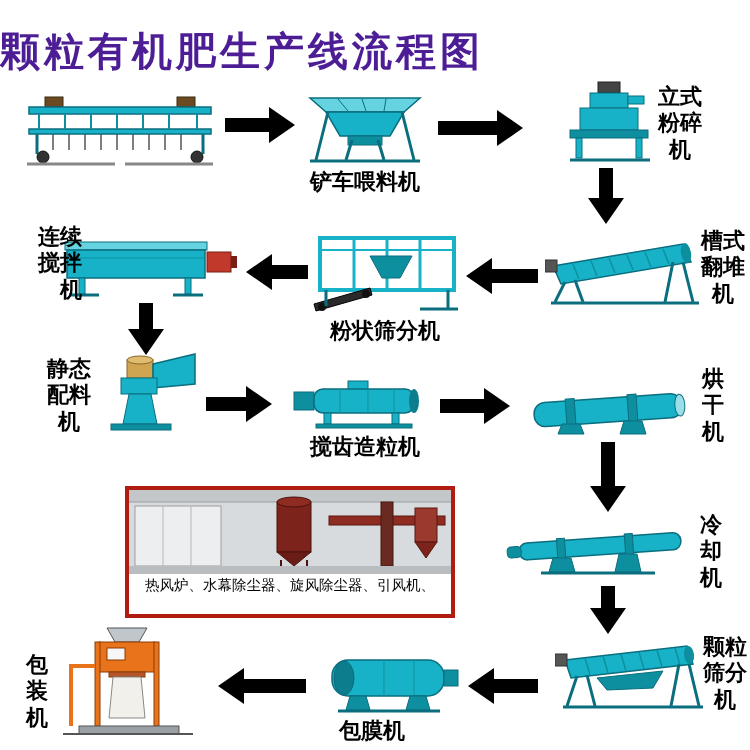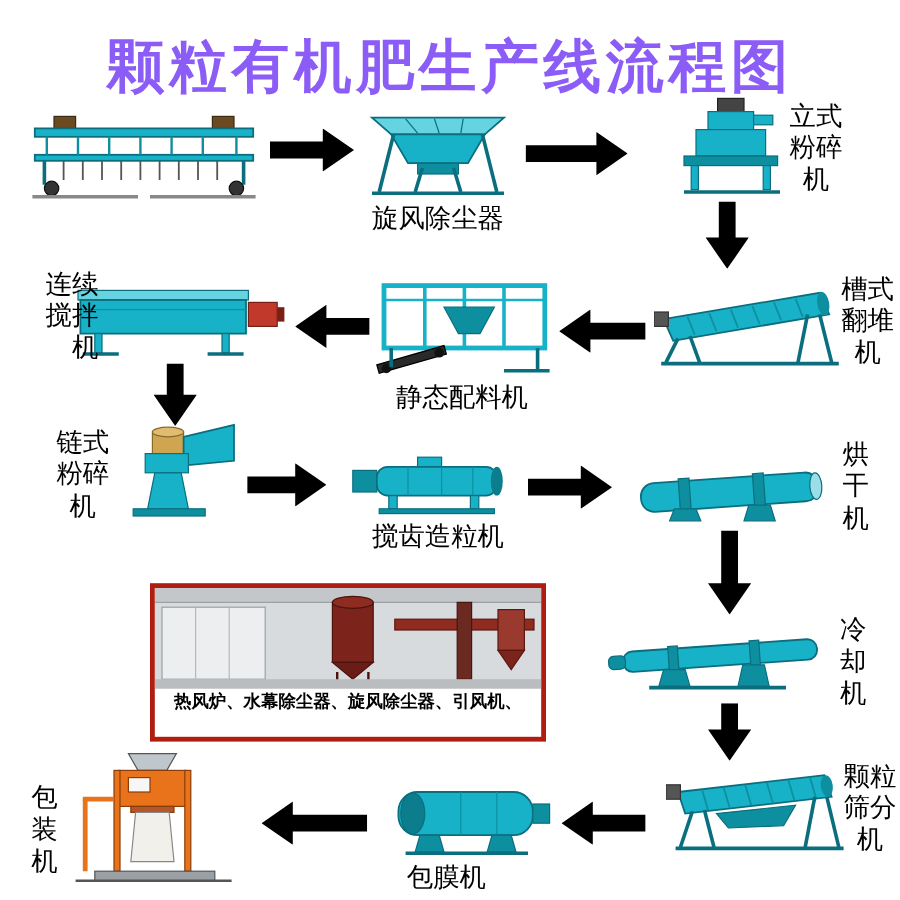--- a/index.html
+++ b/index.html
@@ -1,26 +1,26 @@
 <!DOCTYPE html>
 <html><head>
 <meta charset="utf-8">
 <style>
   * { margin:0; padding:0; box-sizing:border-box; }
   html,body { background:#ffffff; font-family:"Liberation Sans","DejaVu Sans",sans-serif; }
   #canvas { position:relative; width:750px; height:750px; background:#fff; overflow:hidden; }
   .abs { position:absolute; }
-  .title { left:0; top:24px; width:750px; text-align:center; font-size:48px; font-weight:900;
-           letter-spacing:4px; color:#8b5cf6; }
-  .lbl { font-weight:400; font-size:22px; color:#000; }
+  .title { left:0; top:24px; width:750px; text-align:left; font-size:40px; font-weight:900;
+           letter-spacing:4px; color:#4c1d95; }
+  .lbl { font-weight:700; font-size:22px; color:#000; }
   .lbl-h { text-align:center; }
   .lbl-v2 { width:50px; text-align:center; word-break:break-all; line-height:1.2; }
   .lbl-v1 { width:26px; text-align:left; word-break:break-all; line-height:1.2; }
   .photo-box { left:125px; top:486px; width:330px; height:132px; border:4px solid #b01c10; background:#fff; }
-  .photo-caption { font-weight:700; font-size:14.5px; text-align:center; line-height:1.35; color:#000; padding-top:2px; }
+  .photo-caption { font-weight:400; font-size:14.5px; text-align:center; line-height:1.35; color:#000; padding-top:2px; }
   svg { display:block; }
 </style>
 </head>
 <body>
 
 <div id="canvas">
 
   <div class="abs title">颗粒有机肥生产线流程图</div>
 
   <div class="abs" style="left:25px; top:92px;">
@@ -74,21 +74,21 @@
       <line x1="86" y1="5" x2="84" y2="17" stroke="#0a6e7e"></line>
       <polygon points="26,18 104,18 90,42 40,42" fill="#18b2c8" stroke="#0a6e7e" stroke-width="1.5"></polygon>
       <rect x="48" y="42" width="34" height="9" fill="#0e8fa0" stroke="#0a6e7e"></rect>
       <line x1="28" y1="18" x2="16" y2="66" stroke="#0a6e7e" stroke-width="3"></line>
       <line x1="102" y1="18" x2="114" y2="66" stroke="#0a6e7e" stroke-width="3"></line>
       <line x1="52" y1="46" x2="46" y2="66" stroke="#0a6e7e" stroke-width="3"></line>
       <line x1="78" y1="46" x2="84" y2="66" stroke="#0a6e7e" stroke-width="3"></line>
       <line x1="10" y1="67" x2="120" y2="67" stroke="#0a6e7e" stroke-width="3"></line>
     </svg>
   </div>
-  <div class="abs lbl lbl-h" style="left:275px; top:167px; width:180px;">旋风除尘器</div>
+  <div class="abs lbl lbl-h" style="left:275px; top:167px; width:180px;">铲车喂料机</div>
 
   <div class="abs" style="left:438px; top:110px;">
     <svg width="85" height="36" viewBox="0 0 85 36">
         <polygon points="0,11 59,11 59,0 85,18 59,36 59,25 0,25" fill="#000"></polygon>
       </svg>
   </div>
 
   <div class="abs" style="left:562px; top:80px;">
     <svg width="95" height="85" viewBox="0 0 95 85">
       <rect x="36" y="2" width="22" height="11" fill="#444" stroke="#222"></rect>
@@ -148,21 +148,21 @@
       <line x1="8" y1="16" x2="142" y2="16" stroke="#18b2c8" stroke-width="2"></line>
       <polygon points="58,22 100,22 88,44 70,44" fill="#0e8fa0" stroke="#0a6e7e"></polygon>
       <polygon points="2,70 58,54 60,61 4,77" fill="#2a2a2a" stroke="#000"></polygon>
       <circle cx="10" cy="73" r="4" fill="#111"></circle>
       <circle cx="54" cy="60" r="4" fill="#111"></circle>
       <line x1="14" y1="56" x2="14" y2="72" stroke="#0a6e7e" stroke-width="3"></line>
       <line x1="136" y1="56" x2="136" y2="74" stroke="#0a6e7e" stroke-width="3"></line>
       <line x1="108" y1="75" x2="146" y2="75" stroke="#0a6e7e" stroke-width="3"></line>
     </svg>
   </div>
-  <div class="abs lbl lbl-h" style="left:295px; top:316px; width:180px;">静态配料机</div>
+  <div class="abs lbl lbl-h" style="left:295px; top:316px; width:180px;">粉状筛分机</div>
 
   <div class="abs" style="left:246px; top:254px;">
     <svg width="62" height="36" viewBox="0 0 62 36">
         <polygon points="62,11 26,11 26,0 0,18 26,36 26,25 62,25" fill="#000"></polygon>
       </svg>
   </div>
 
   <div class="abs" style="left:55px; top:226px;">
     <svg width="185" height="75" viewBox="0 0 185 75">
       <rect x="10" y="16" width="142" height="8" fill="#66d4e0" stroke="#0a6e7e"></rect>
@@ -187,21 +187,21 @@
   <div class="abs" style="left:95px; top:352px;">
     <svg width="105" height="82" viewBox="0 0 105 82">
       <rect x="32" y="8" width="26" height="18" fill="#cfa552" stroke="#8a6a2a"></rect>
       <ellipse cx="45" cy="8" rx="13" ry="4" fill="#e0bc70" stroke="#8a6a2a"></ellipse>
       <polygon points="58,12 100,2 100,32 58,36" fill="#18b2c8" stroke="#0a6e7e" stroke-width="1.5"></polygon>
       <rect x="26" y="26" width="36" height="16" fill="#18b2c8" stroke="#0a6e7e"></rect>
       <polygon points="34,42 56,42 62,72 28,72" fill="#18b2c8" stroke="#0a6e7e"></polygon>
       <rect x="16" y="72" width="60" height="6" fill="#0e8fa0" stroke="#0a6e7e"></rect>
     </svg>
   </div>
-  <div class="abs lbl lbl-v2" style="left:44px; top:356px;">链式粉碎机</div>
+  <div class="abs lbl lbl-v2" style="left:44px; top:356px;">静态配料机</div>
 
   <div class="abs" style="left:206px; top:386px;">
     <svg width="66" height="36" viewBox="0 0 66 36">
         <polygon points="0,11 40,11 40,0 66,18 40,36 40,25 0,25" fill="#000"></polygon>
       </svg>
   </div>
 
   <div class="abs" style="left:290px; top:378px;">
     <svg width="145" height="52" viewBox="0 0 145 52">
       <rect x="4" y="14" width="20" height="18" fill="#0e8fa0" stroke="#0a6e7e"></rect>

